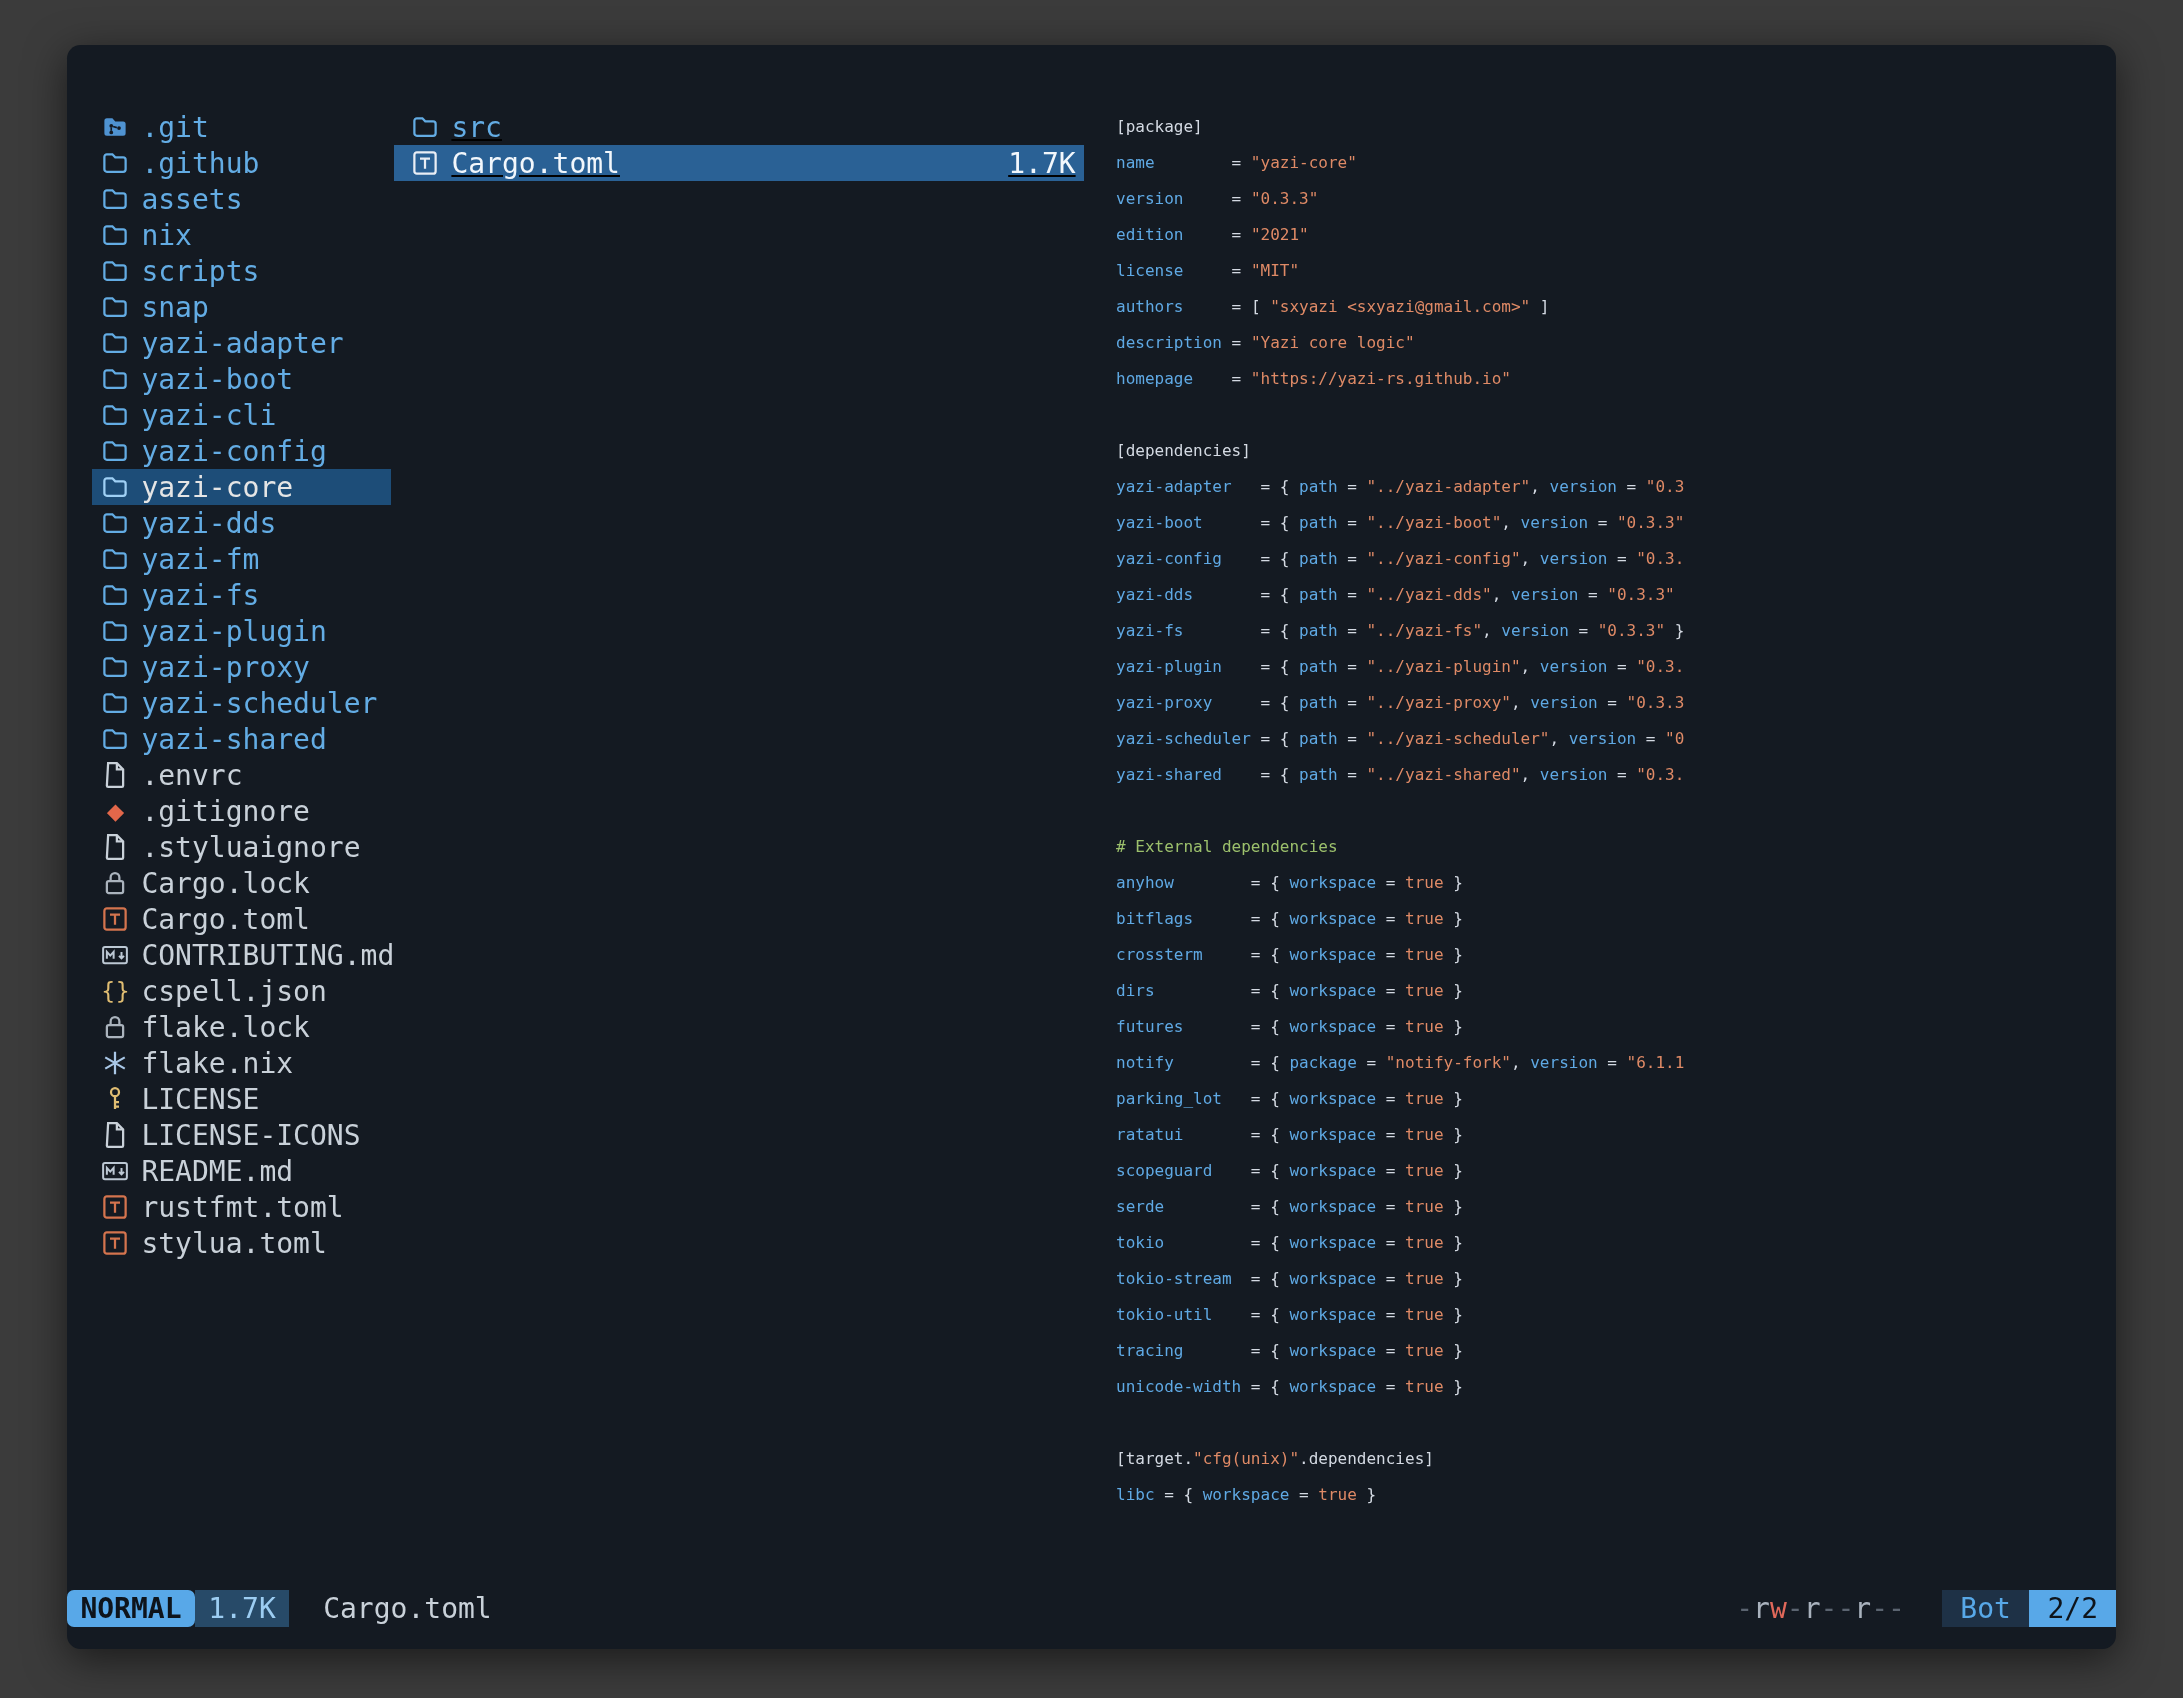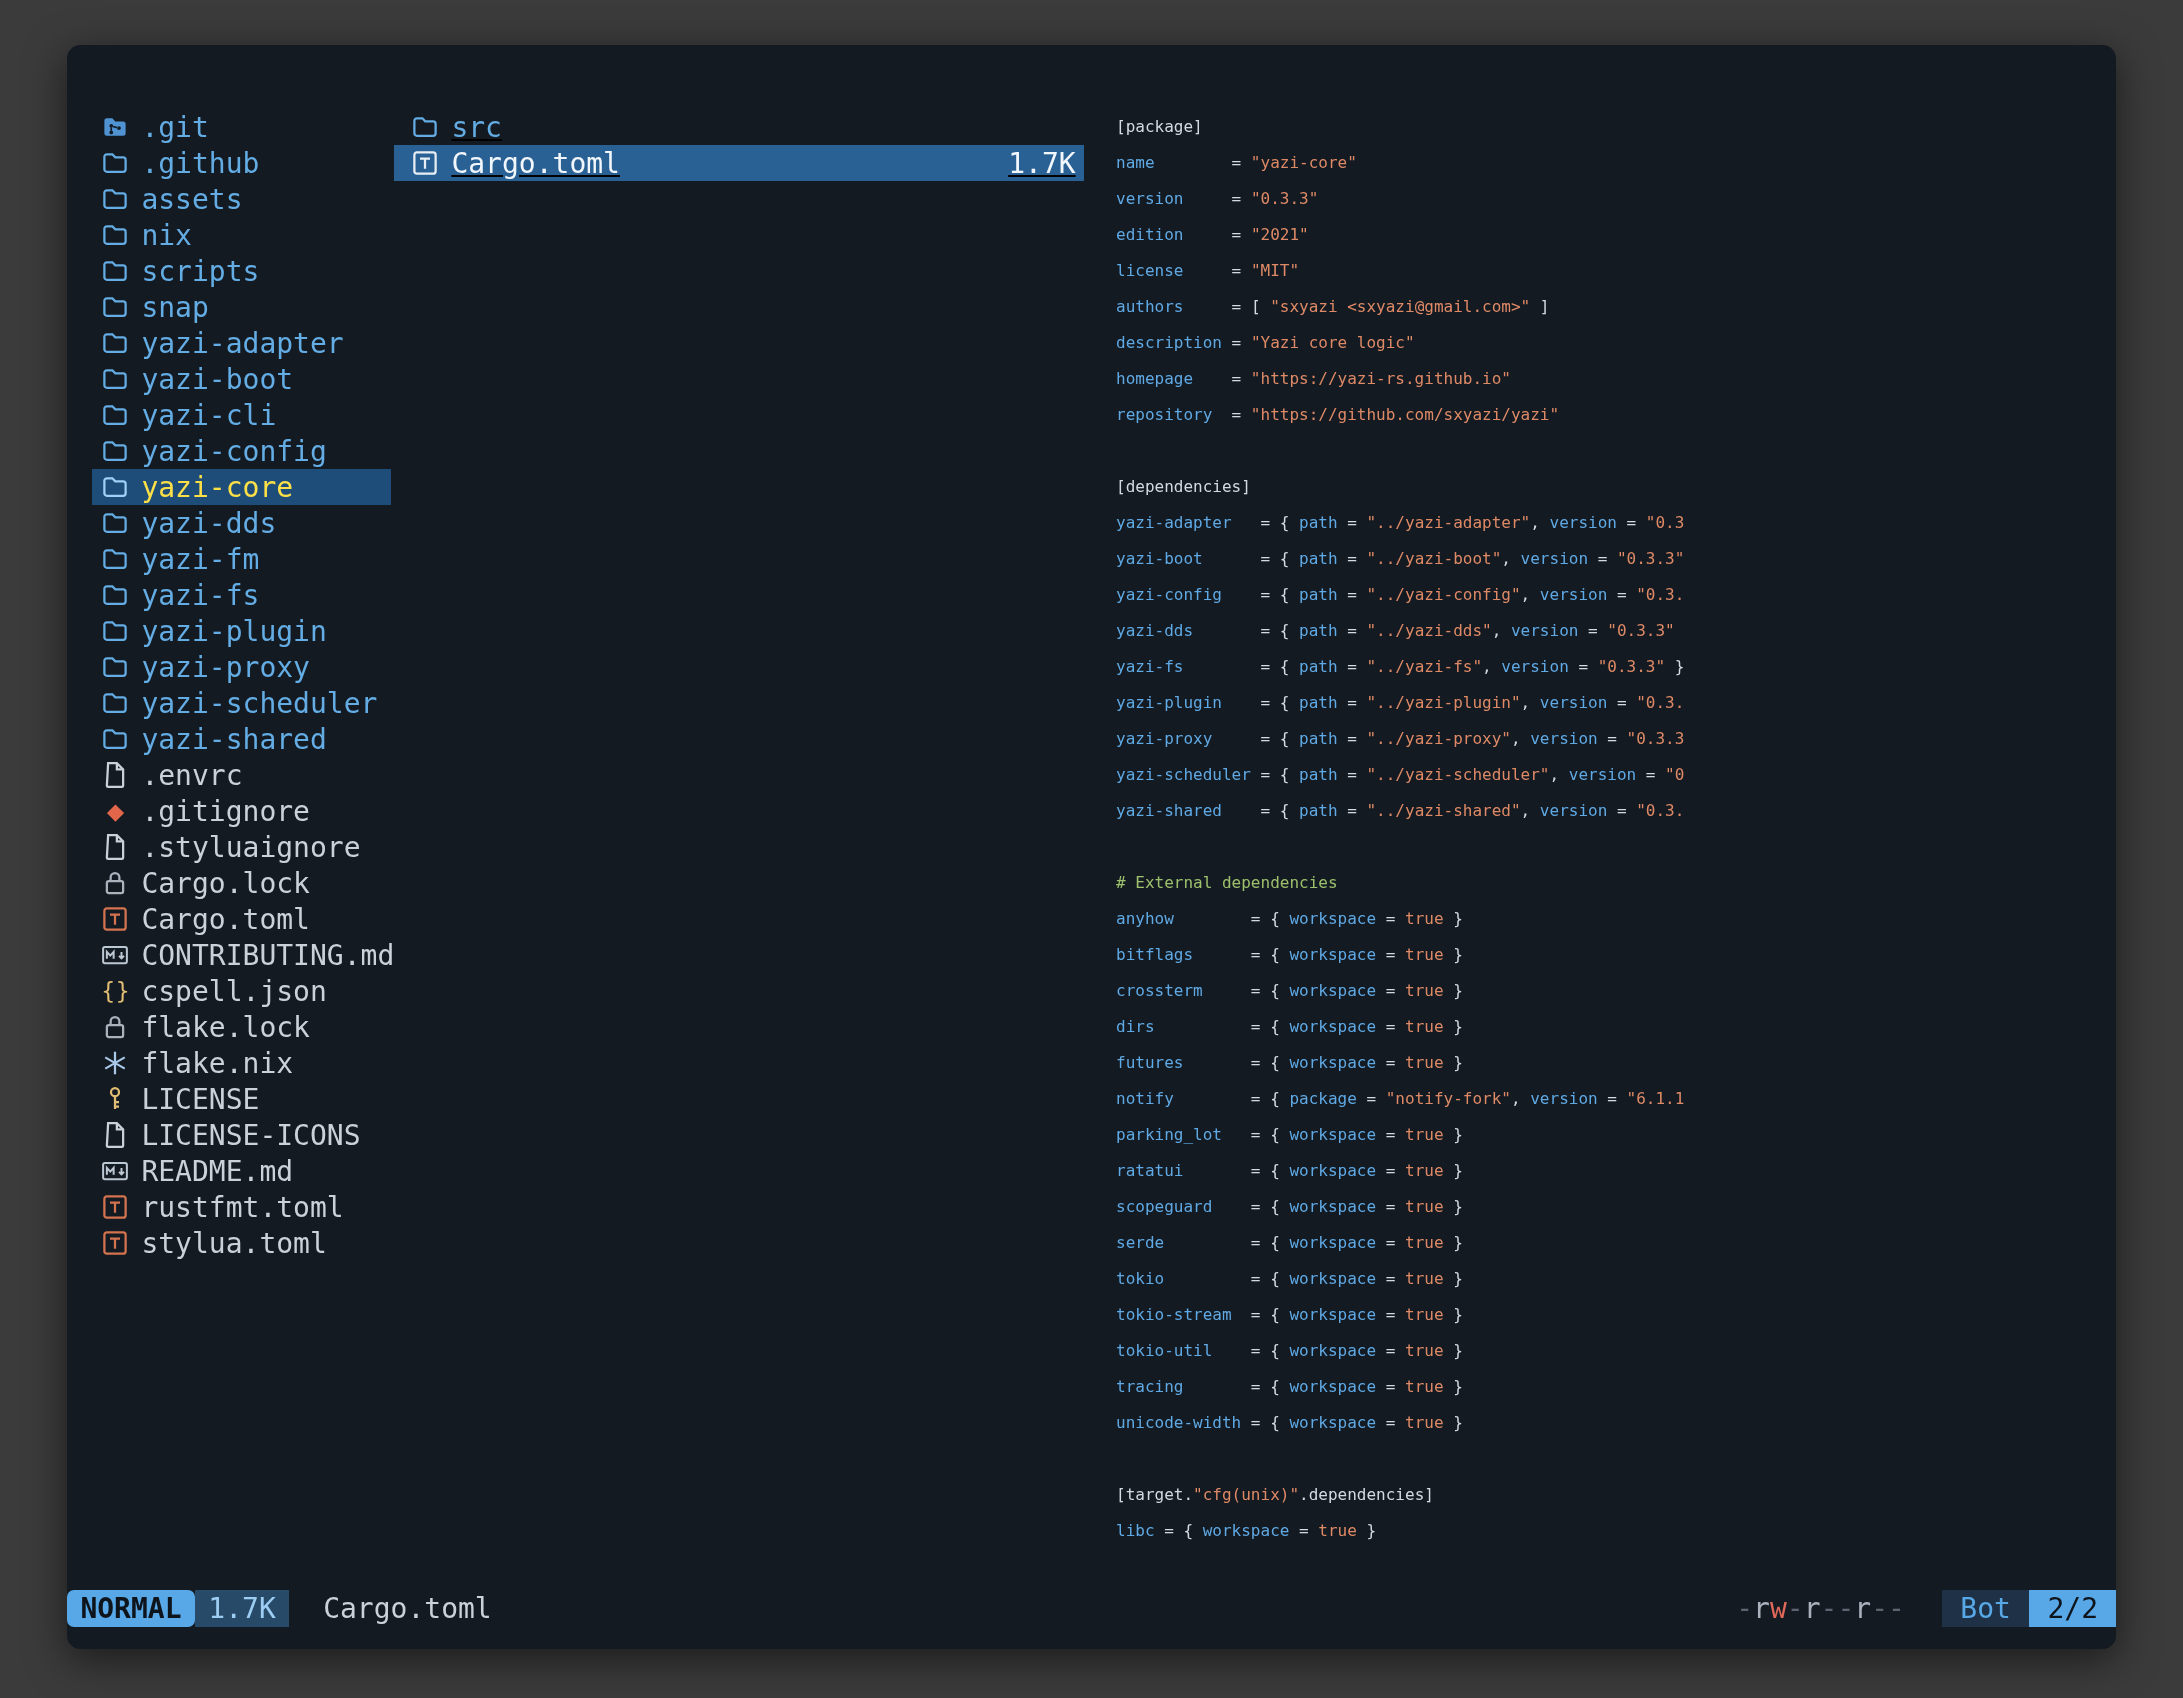--- a/index.html
+++ b/index.html
@@ -23,21 +23,21 @@
   .pane{position:absolute;top:64px;}
   #parent-pane{left:25px;width:299px;}
   #current-pane{left:327px;width:690px;text-decoration:underline;}
   #preview-pane{left:1049px;width:995px;height:1502px;overflow:hidden;}
   .row{height:36px;display:flex;align-items:center;padding:0 8.4px;font-size:28px;}
   #current-pane .row{border-left:8.4px solid transparent;}
   .row .nm{white-space:pre;}
   .nm.dir{color:var(--dir-blue);}
   .nm.file{color:var(--file-text);}
   .row.sel-parent{background:var(--sel-parent-bg);}
-  .row.sel-parent .nm{color:#fde047;}
+  .row.sel-parent .nm{color:#e5e5e5;}
   .row.sel-current{background:var(--sel-current-bg);border-left-color:var(--marker-green);}
   .row.sel-current .nm{color:#f2f7fc;}
   .row .size{margin-left:auto;color:#f2f7fc;font-size:28px;}
   .icon{width:30px;height:30px;flex:0 0 30px;margin-right:11px;display:inline-block;}
   span.icon.glyph{font-family:"DejaVu Sans",sans-serif;font-size:22.7px;line-height:30px;text-align:center;}
   .pline{height:36px;line-height:36px;font-size:16px;white-space:pre;}
   .tk-p{color:var(--plain);}
   .tk-k{color:var(--key-blue);}
   .tk-s{color:var(--str-orange);}
   .tk-c{color:var(--comment-green);}
@@ -307,21 +307,20 @@
     </div>
   <div class="pane" id="preview-pane">
       <div class="pline"><span class="tk-p">[package]</span></div>
       <div class="pline"><span class="tk-k">name</span><span class="tk-p">        = </span><span class="tk-s">"yazi-core"</span></div>
       <div class="pline"><span class="tk-k">version</span><span class="tk-p">     = </span><span class="tk-s">"0.3.3"</span></div>
       <div class="pline"><span class="tk-k">edition</span><span class="tk-p">     = </span><span class="tk-s">"2021"</span></div>
       <div class="pline"><span class="tk-k">license</span><span class="tk-p">     = </span><span class="tk-s">"MIT"</span></div>
       <div class="pline"><span class="tk-k">authors</span><span class="tk-p">     = </span><span class="tk-p">[ </span><span class="tk-s">"sxyazi &lt;sxyazi@gmail.com&gt;"</span><span class="tk-p"> ]</span></div>
       <div class="pline"><span class="tk-k">description</span><span class="tk-p"> = </span><span class="tk-s">"Yazi core logic"</span></div>
       <div class="pline"><span class="tk-k">homepage</span><span class="tk-p">    = </span><span class="tk-s">"https://yazi-rs.github.io"</span></div>
-      <div class="pline"><span class="tk-k">repository</span><span class="tk-p">  = </span><span class="tk-s">"https://github.com/sxyazi/yazi"</span></div>
       <div class="pline"></div>
       <div class="pline"><span class="tk-p">[dependencies]</span></div>
       <div class="pline"><span class="tk-k">yazi-adapter</span><span class="tk-p">   = { </span><span class="tk-k">path</span><span class="tk-p"> = </span><span class="tk-s">"../yazi-adapter"</span><span class="tk-p">, </span><span class="tk-k">version</span><span class="tk-p"> = </span><span class="tk-s">"0.3</span></div>
       <div class="pline"><span class="tk-k">yazi-boot</span><span class="tk-p">      = { </span><span class="tk-k">path</span><span class="tk-p"> = </span><span class="tk-s">"../yazi-boot"</span><span class="tk-p">, </span><span class="tk-k">version</span><span class="tk-p"> = </span><span class="tk-s">"0.3.3"</span></div>
       <div class="pline"><span class="tk-k">yazi-config</span><span class="tk-p">    = { </span><span class="tk-k">path</span><span class="tk-p"> = </span><span class="tk-s">"../yazi-config"</span><span class="tk-p">, </span><span class="tk-k">version</span><span class="tk-p"> = </span><span class="tk-s">"0.3.</span></div>
       <div class="pline"><span class="tk-k">yazi-dds</span><span class="tk-p">       = { </span><span class="tk-k">path</span><span class="tk-p"> = </span><span class="tk-s">"../yazi-dds"</span><span class="tk-p">, </span><span class="tk-k">version</span><span class="tk-p"> = </span><span class="tk-s">"0.3.3"</span></div>
       <div class="pline"><span class="tk-k">yazi-fs</span><span class="tk-p">        = { </span><span class="tk-k">path</span><span class="tk-p"> = </span><span class="tk-s">"../yazi-fs"</span><span class="tk-p">, </span><span class="tk-k">version</span><span class="tk-p"> = </span><span class="tk-s">"0.3.3"</span><span class="tk-p"> }</span></div>
       <div class="pline"><span class="tk-k">yazi-plugin</span><span class="tk-p">    = { </span><span class="tk-k">path</span><span class="tk-p"> = </span><span class="tk-s">"../yazi-plugin"</span><span class="tk-p">, </span><span class="tk-k">version</span><span class="tk-p"> = </span><span class="tk-s">"0.3.</span></div>
       <div class="pline"><span class="tk-k">yazi-proxy</span><span class="tk-p">     = { </span><span class="tk-k">path</span><span class="tk-p"> = </span><span class="tk-s">"../yazi-proxy"</span><span class="tk-p">, </span><span class="tk-k">version</span><span class="tk-p"> = </span><span class="tk-s">"0.3.3</span></div>
       <div class="pline"><span class="tk-k">yazi-scheduler</span><span class="tk-p"> = { </span><span class="tk-k">path</span><span class="tk-p"> = </span><span class="tk-s">"../yazi-scheduler"</span><span class="tk-p">, </span><span class="tk-k">version</span><span class="tk-p"> = </span><span class="tk-s">"0</span></div>

